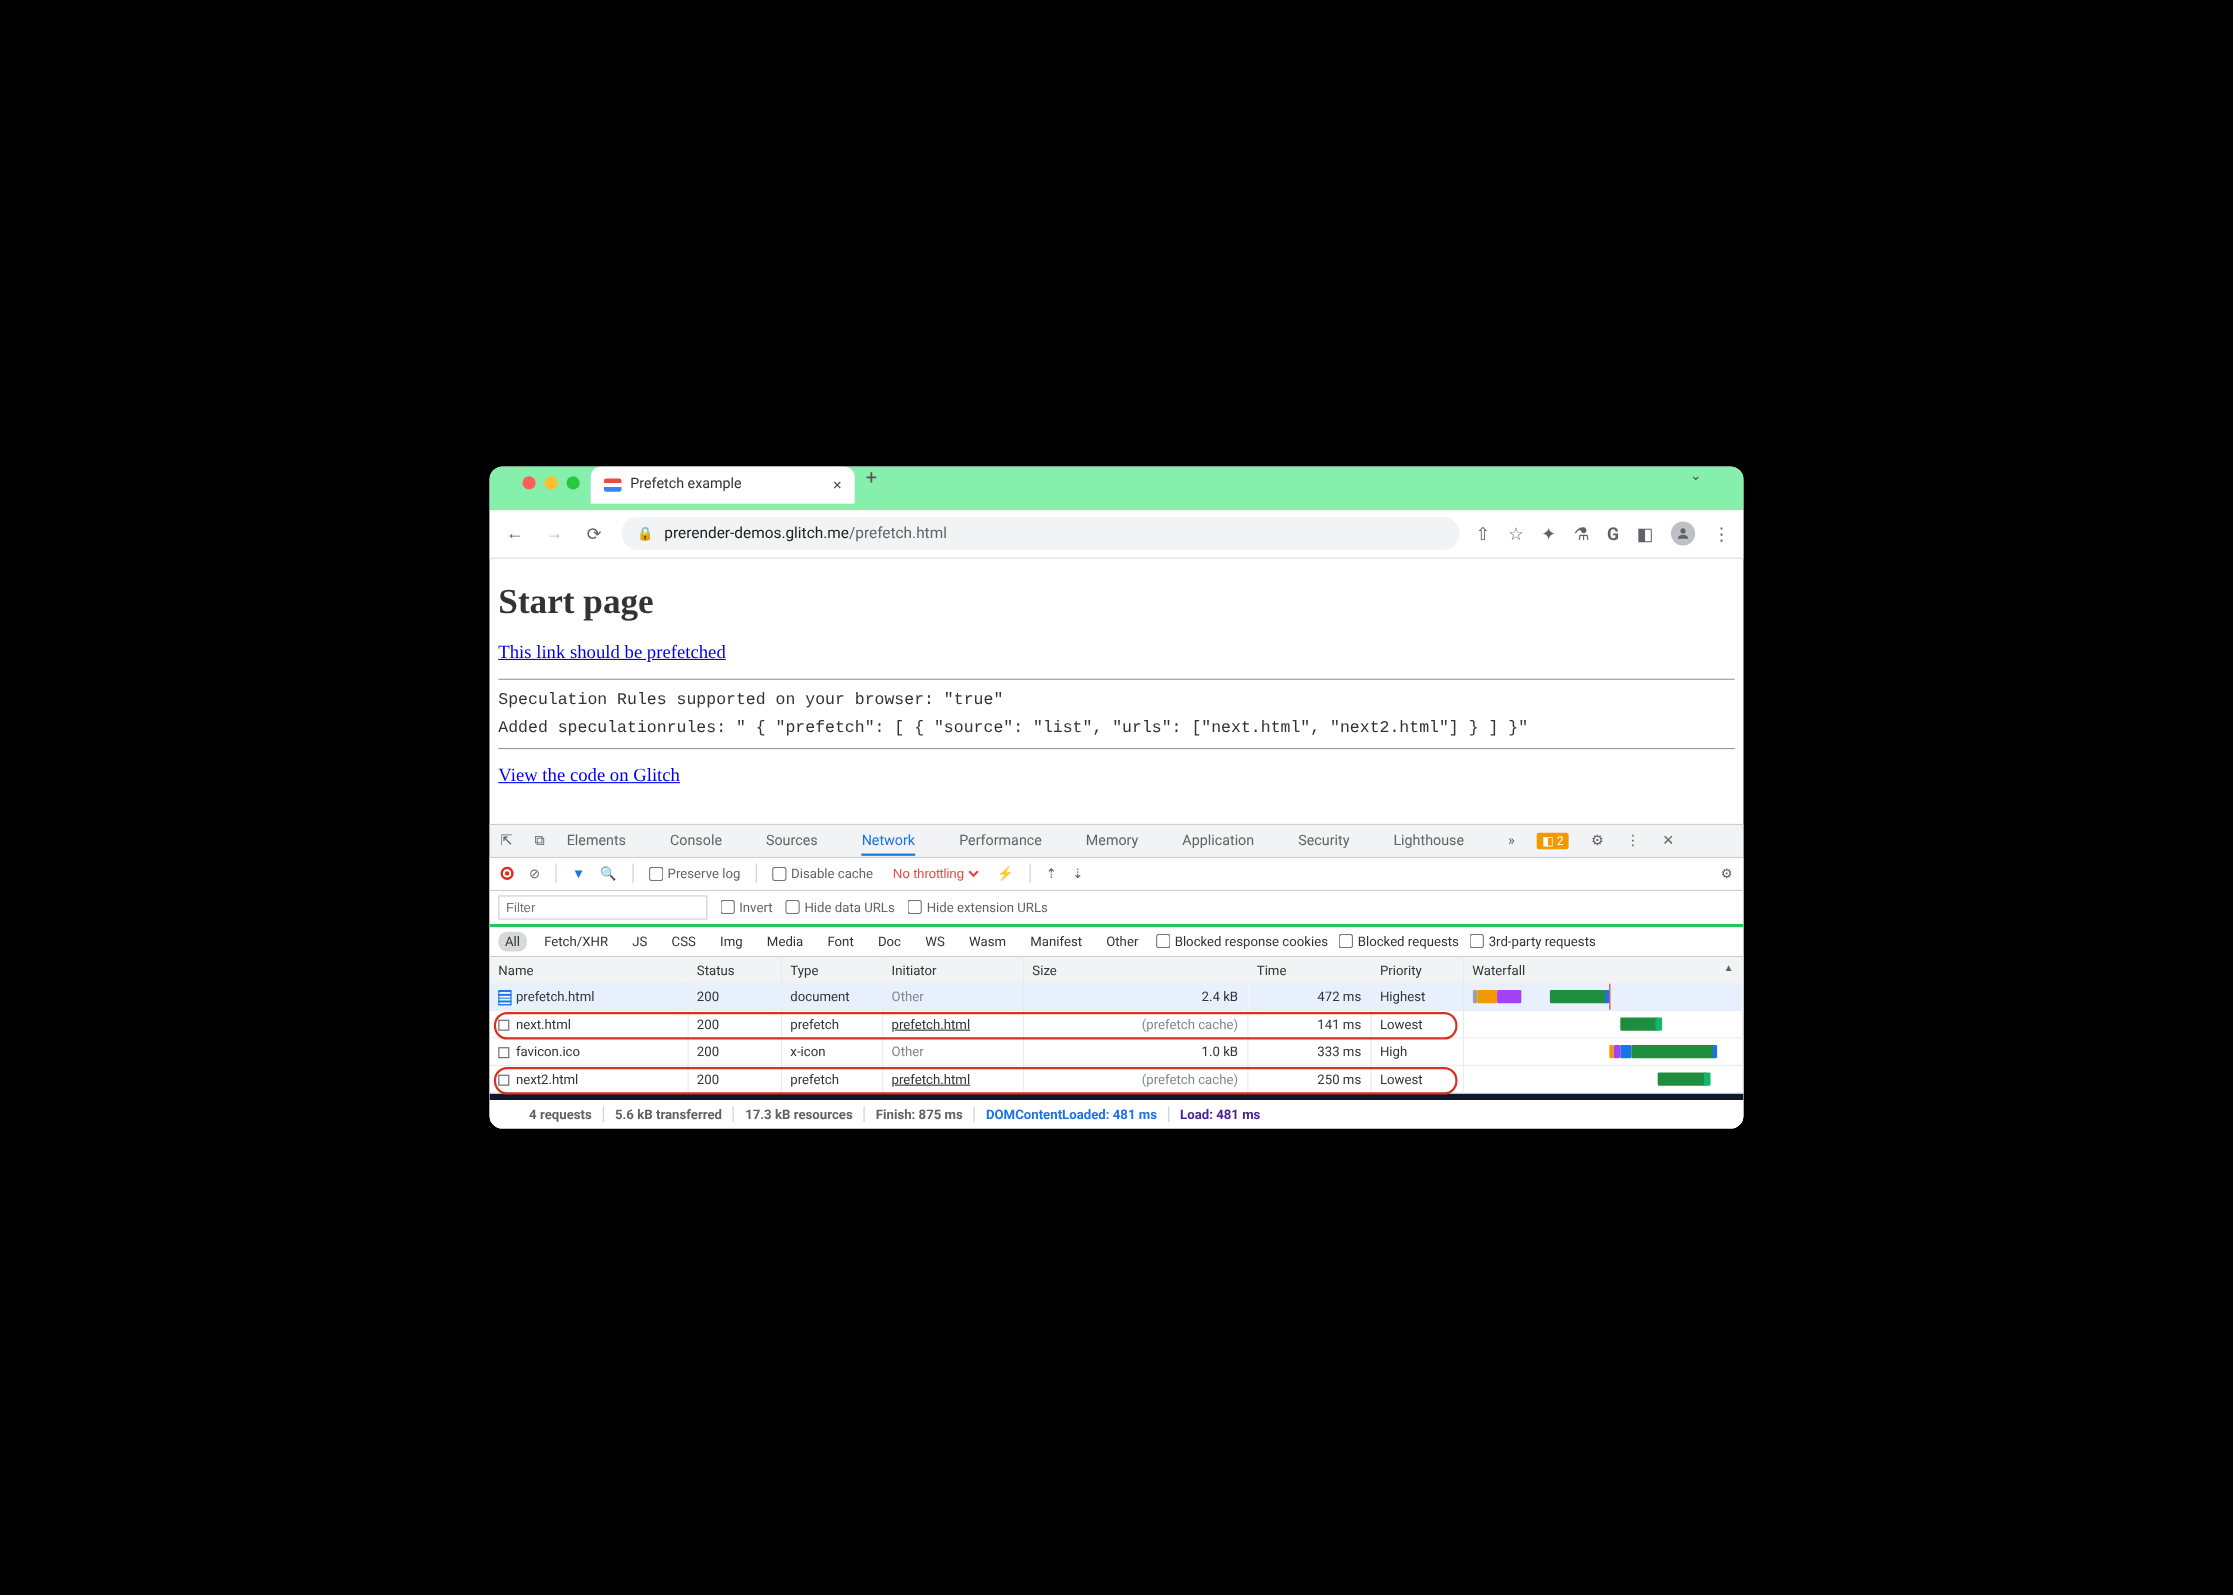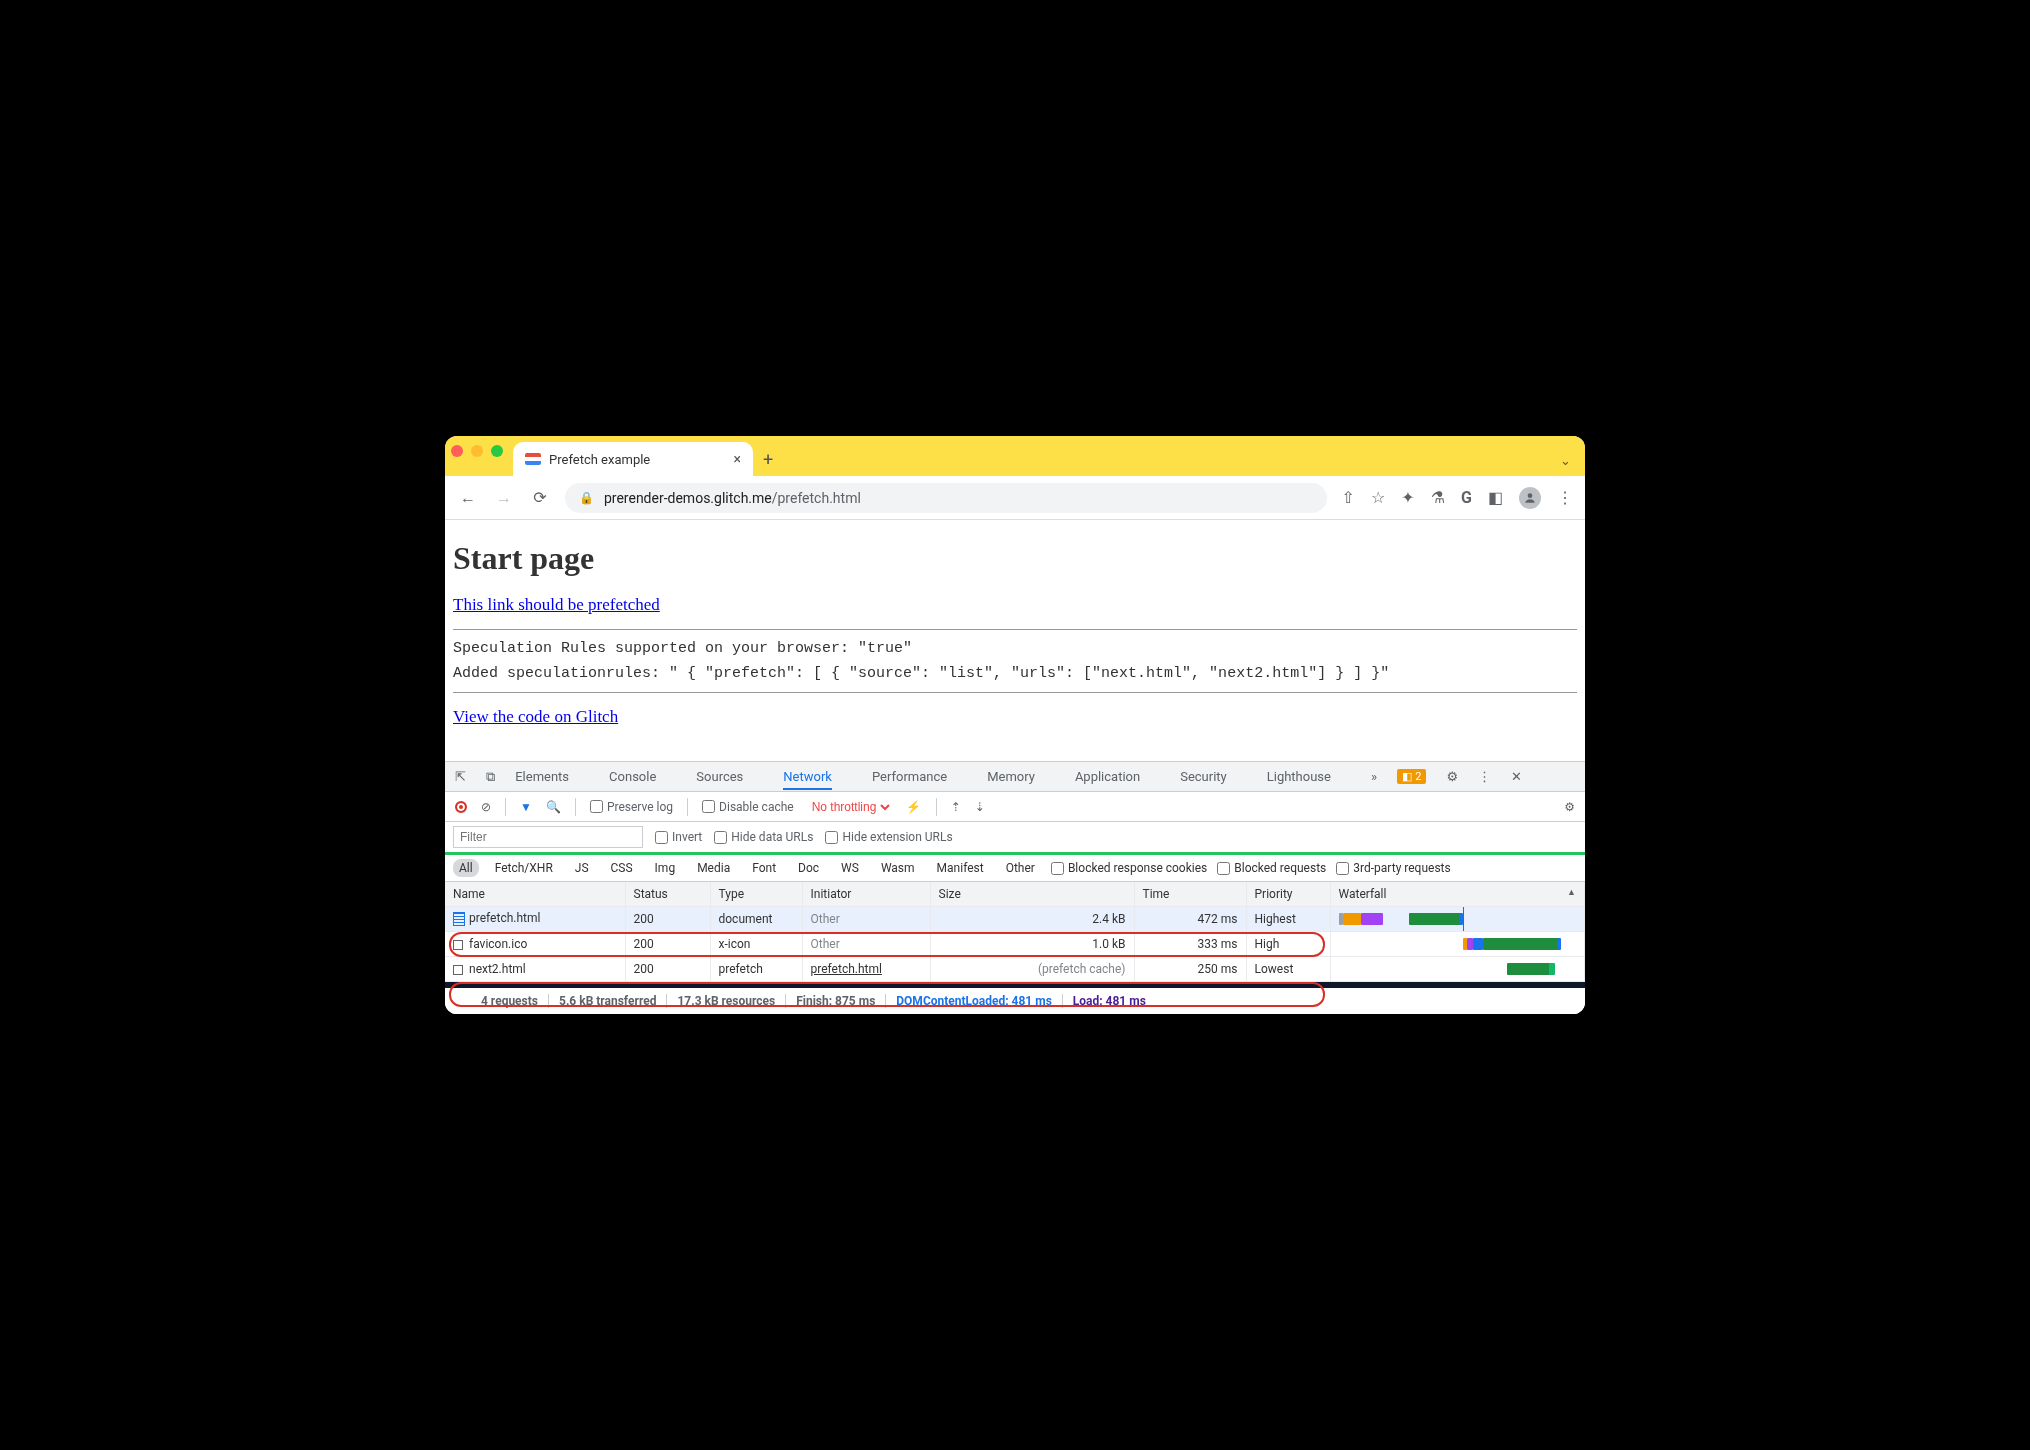--- a/index.html
+++ b/index.html
@@ -16,25 +16,24 @@
   }
   .window {
     width: 1140px;
     background: #fff;
     border-radius: 12px;
     overflow: hidden;
     box-shadow: 0 10px 40px rgba(0,0,0,0.5);
   }
   
   .tabbar {
-    background: #fde047;
+    background: #86efac;
     height: 40px;
     display: flex;
-    align-items: flex-end;
-    padding: 0 0;
+    padding: 0 24px;
   }
   .traffic { display: flex; gap: 8px; padding: 0 10px 10px 6px; align-self: center; }
   .dot { width: 12px; height: 12px; border-radius: 50%; }
   .dot.r { background: #ff5f57; }
   .dot.y { background: #febc2e; }
   .dot.g { background: #28c840; }
   .tab {
     background: #fff;
     border-radius: 10px 10px 0 0;
     height: 34px;
@@ -372,20 +371,35 @@
                   <div class="bar" style="left:0px;width:4px;background:#9aa0a6"></div>
                   <div class="bar" style="left:4px;width:18px;background:#f29900"></div>
                   <div class="bar" style="left:22px;width:22px;background:#a142f4"></div>
                   <div class="bar" style="left:70px;width:52px;background:#1e8e3e"></div>
                   <div class="bar" style="left:120px;width:4px;background:#1a73e8"></div>
                   <div class="marker" style="left:124px"></div>
                 </div>
               </td>
             </tr>
             <tr>
+              <td><span class="box-ico"></span>next.html</td>
+              <td>200</td>
+              <td>prefetch</td>
+              <td class="link">prefetch.html</td>
+              <td class="size muted">(prefetch cache)</td>
+              <td class="time">141 ms</td>
+              <td>Lowest</td>
+              <td>
+                <div class="wf">
+                  <div class="bar" style="left:134px;width:34px;background:#1e8e3e"></div>
+                  <div class="bar" style="left:166px;width:6px;background:#12b76a"></div>
+                </div>
+              </td>
+            </tr>
+            <tr>
               <td><span class="box-ico"></span>favicon.ico</td>
               <td>200</td>
               <td>x-icon</td>
               <td class="muted">Other</td>
               <td class="size ">1.0 kB</td>
               <td class="time">333 ms</td>
               <td>High</td>
               <td>
                 <div class="wf">
                   <div class="bar" style="left:124px;width:4px;background:#f29900"></div>

